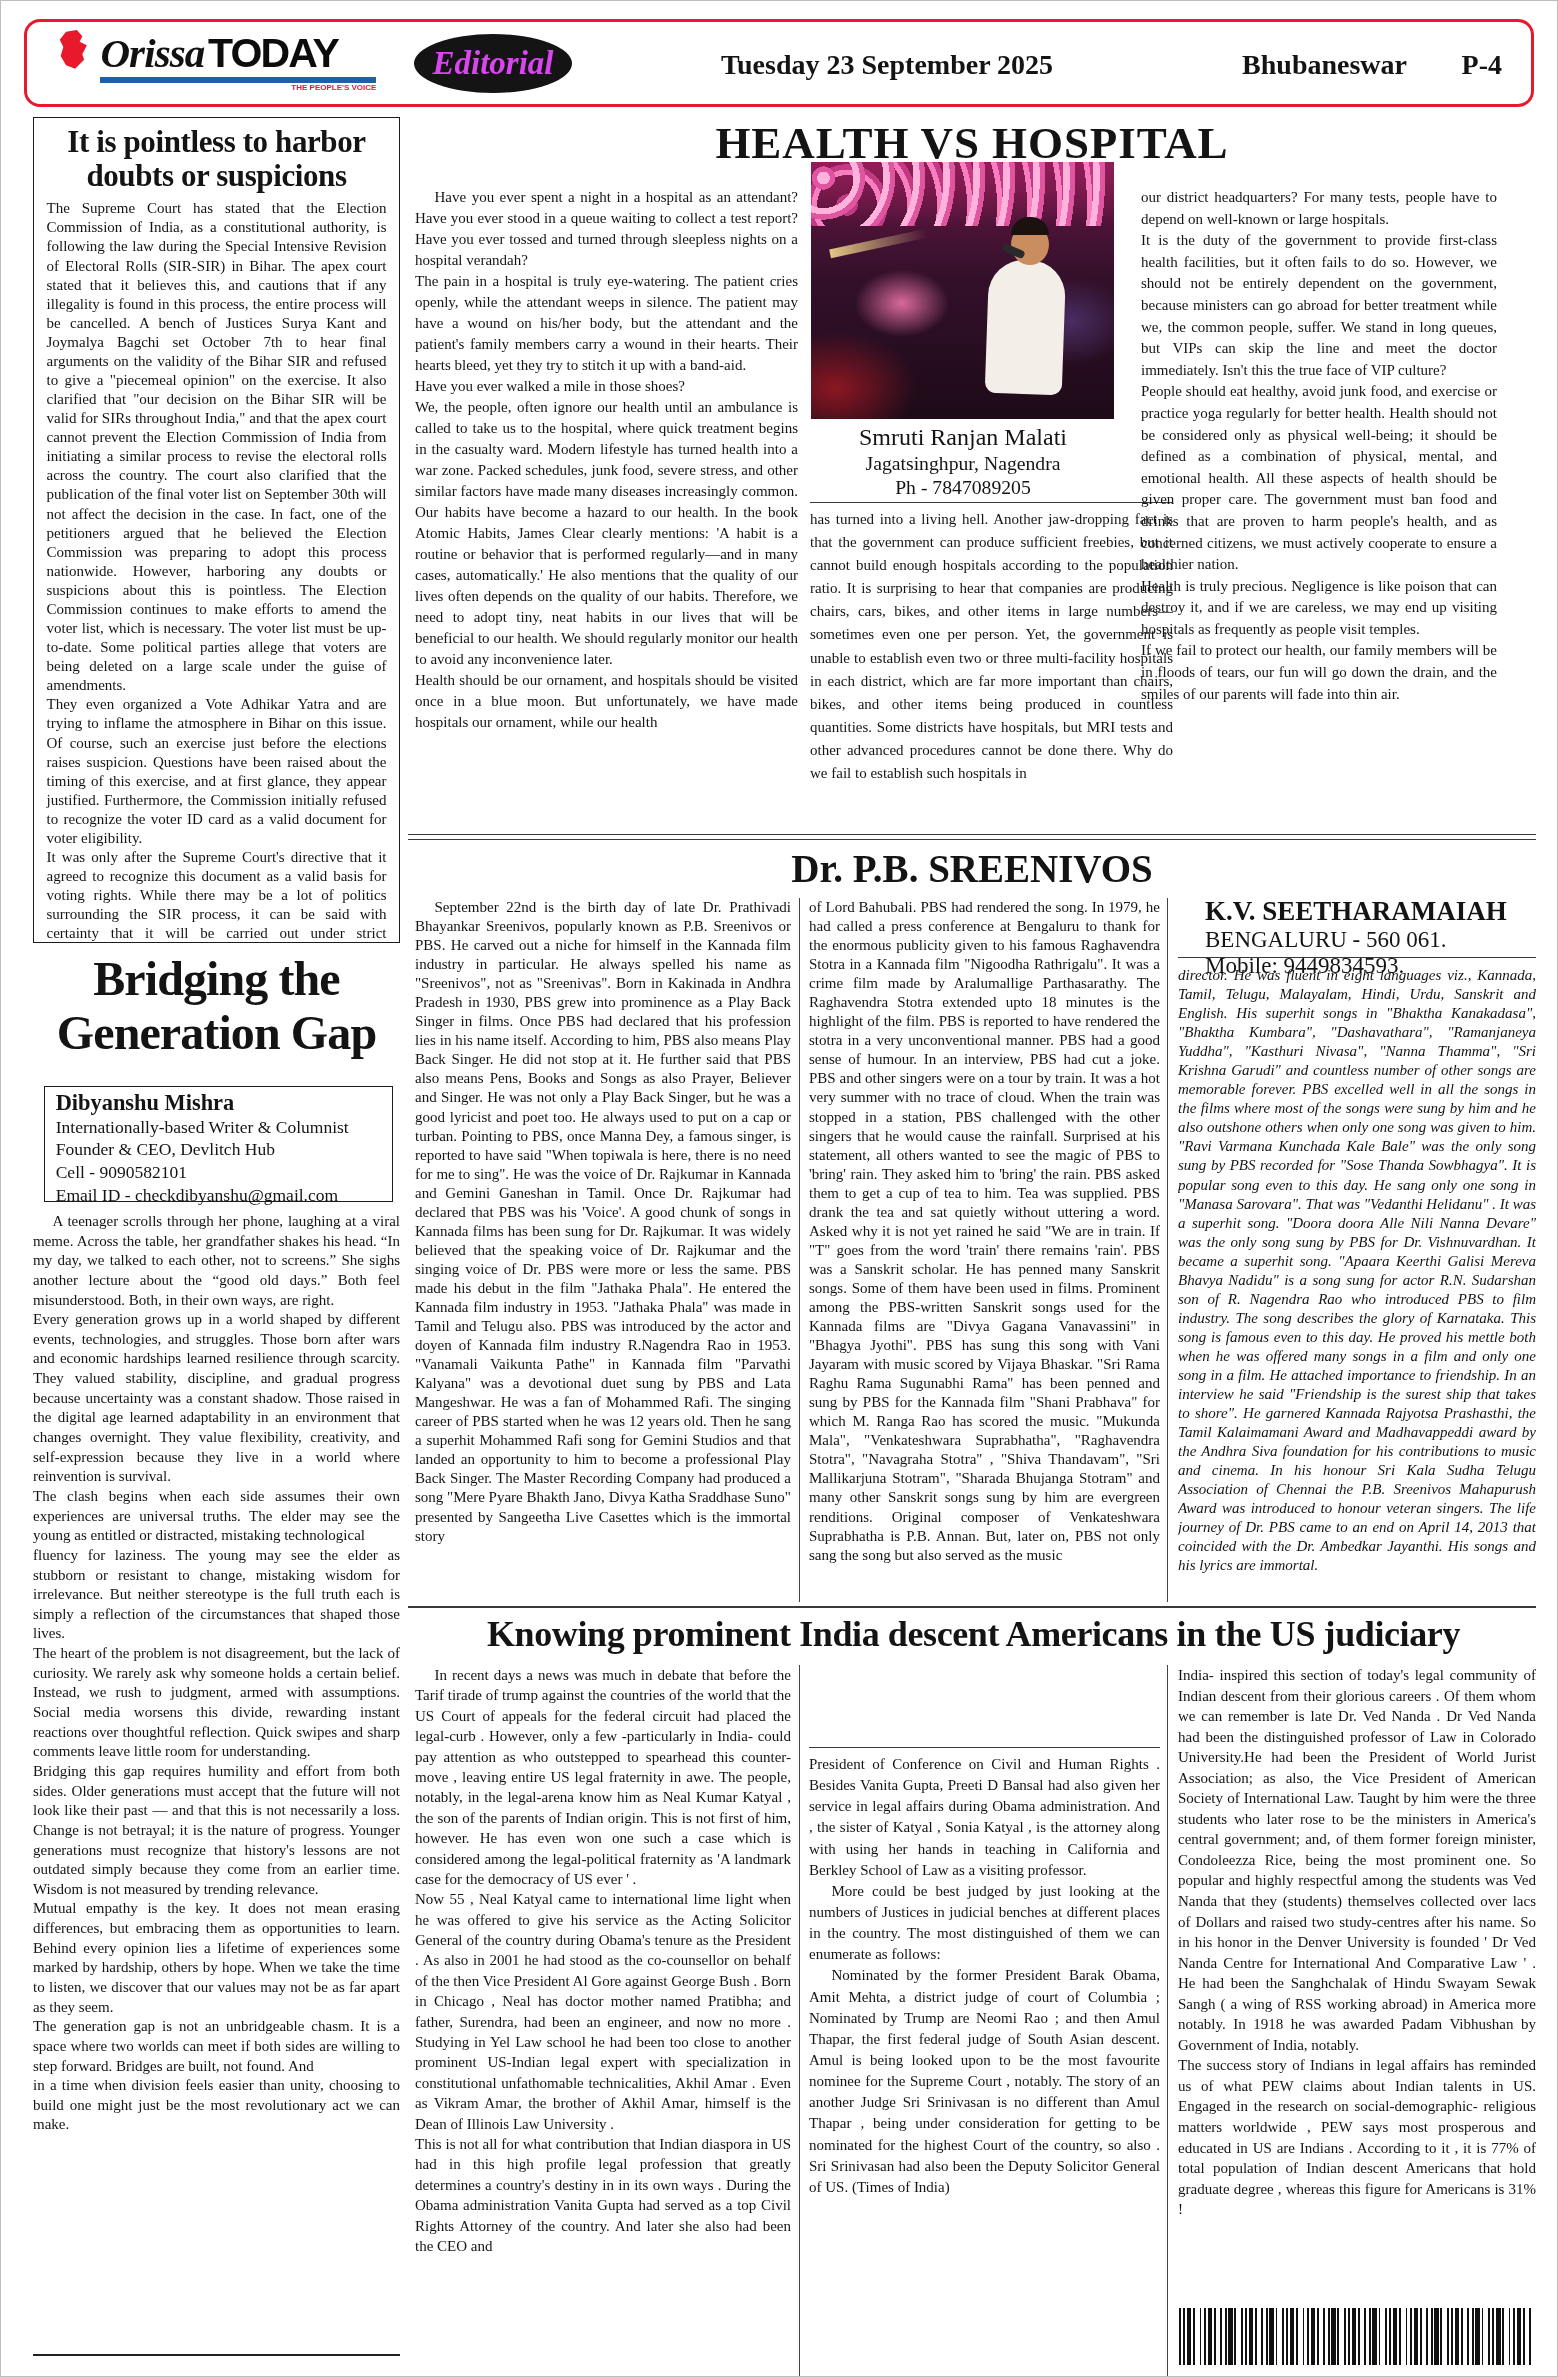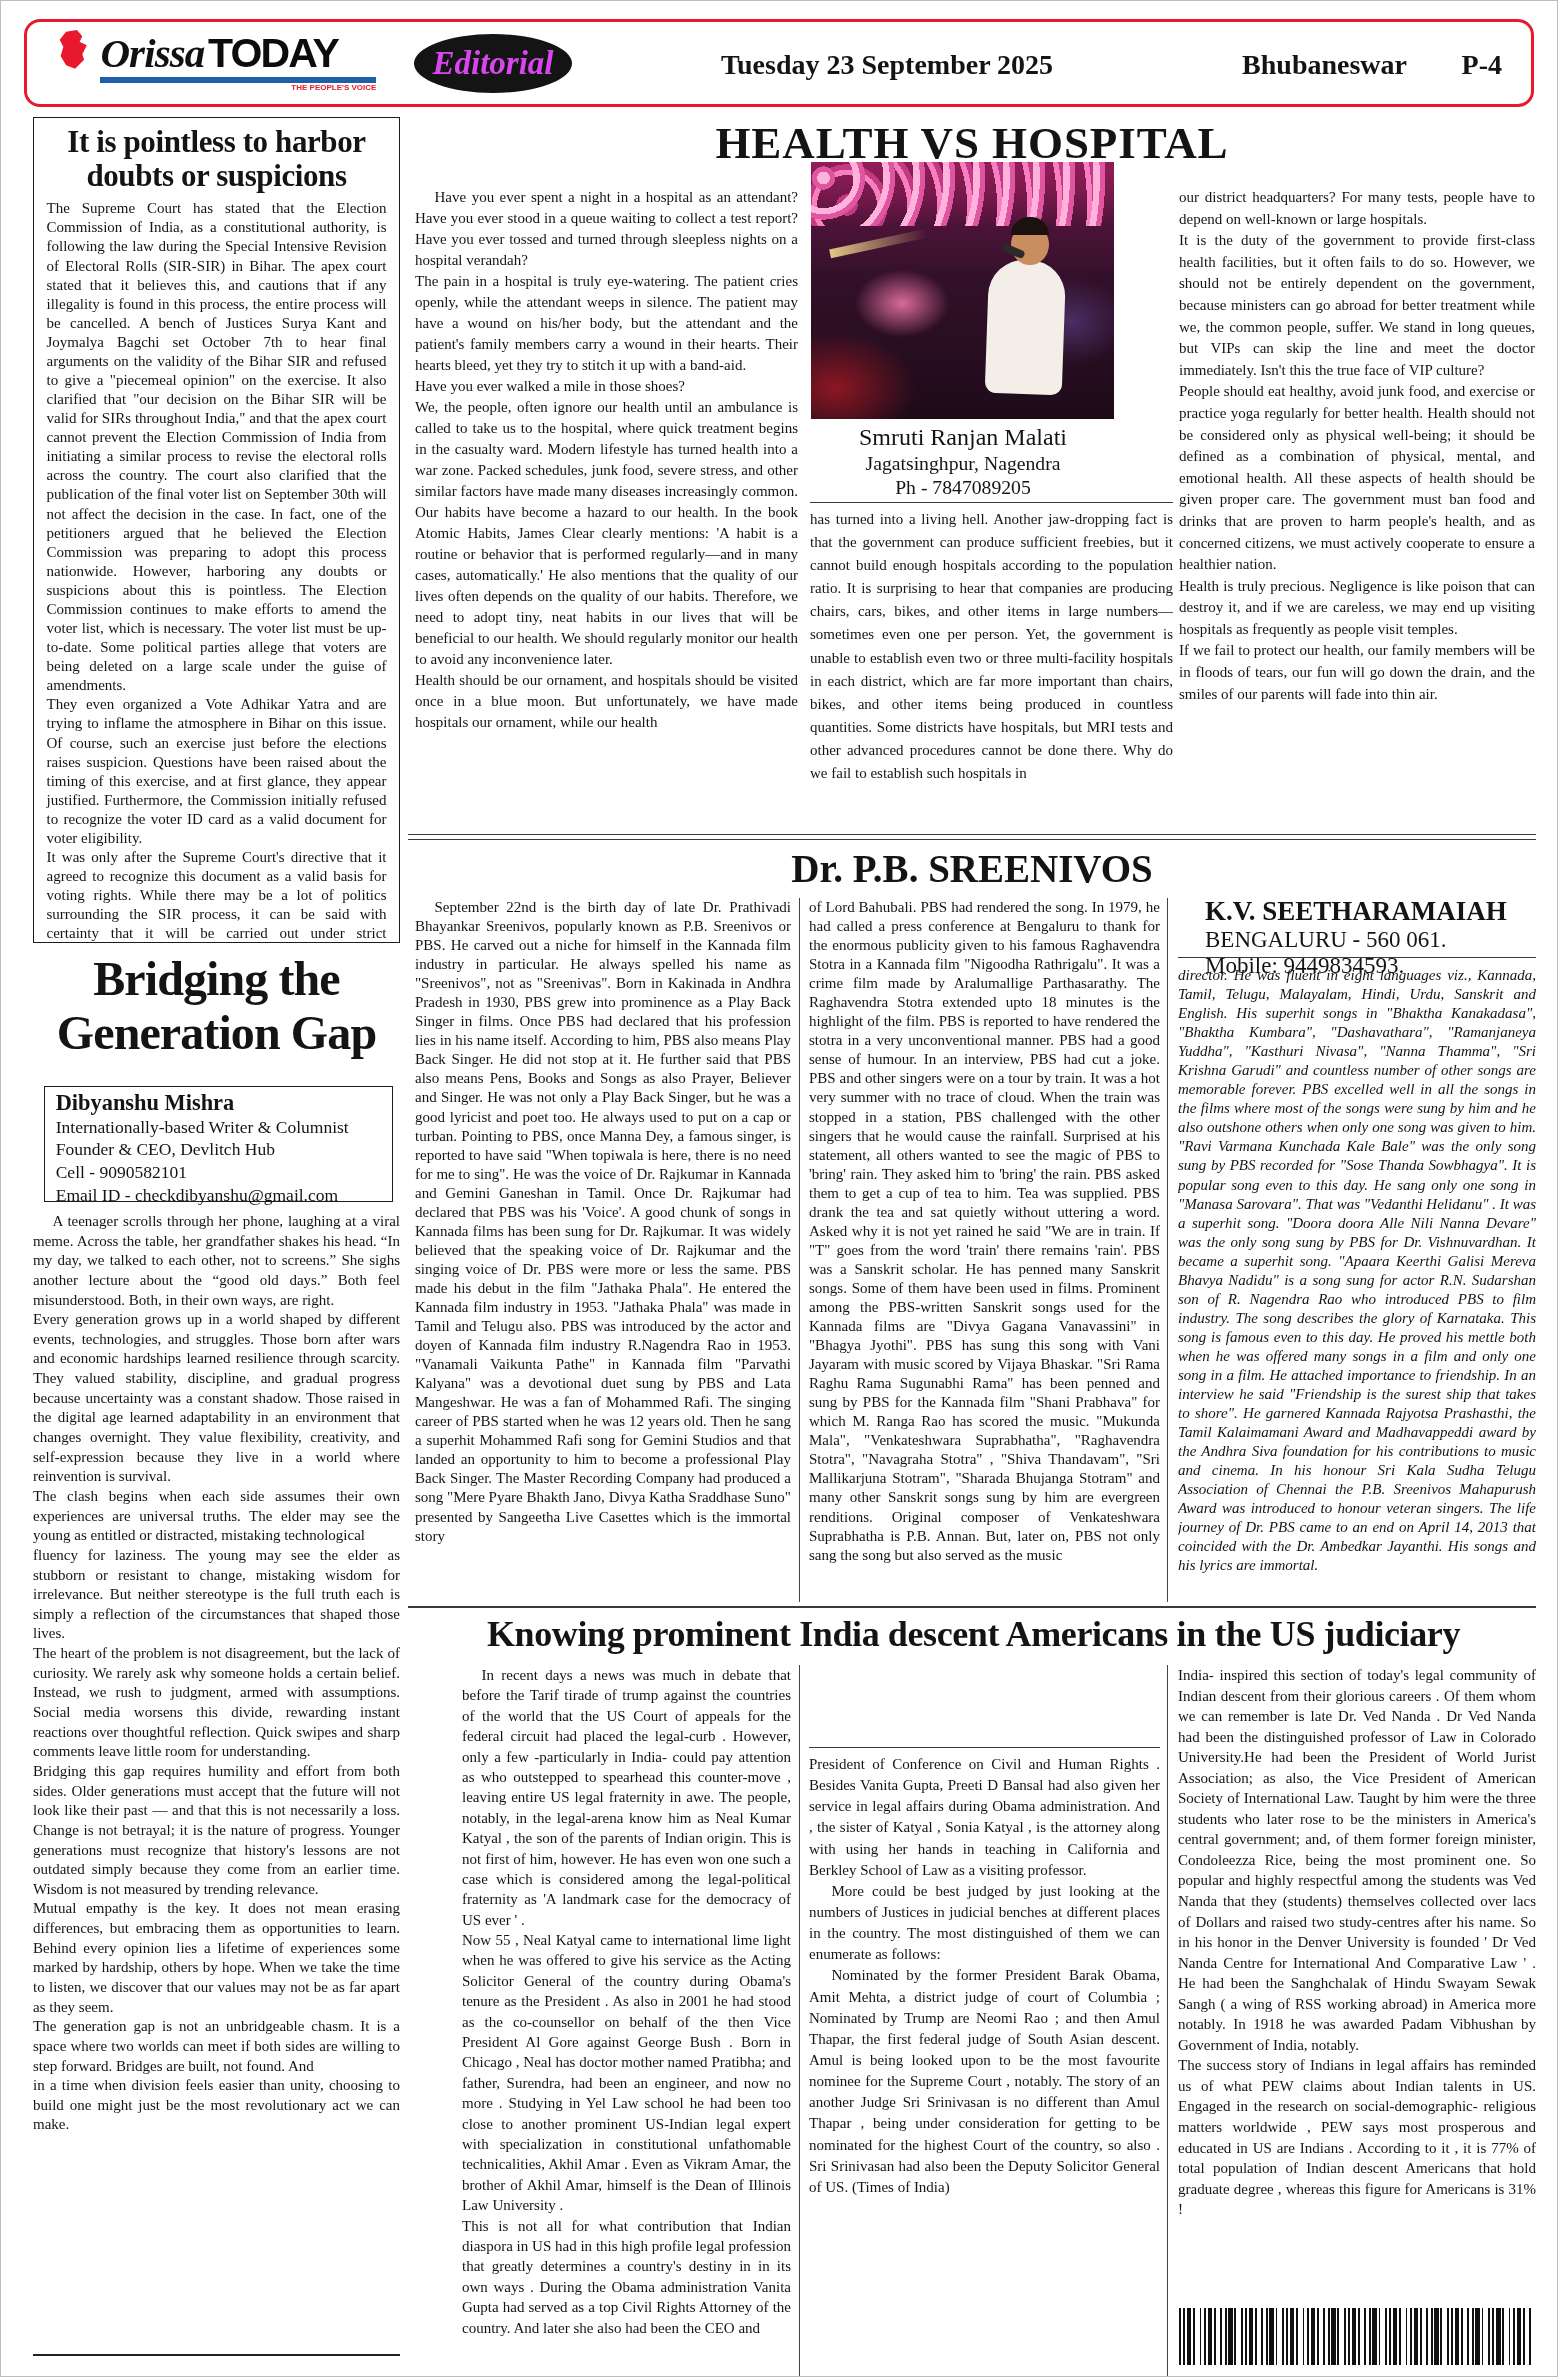--- a/index.html
+++ b/index.html
@@ -63,37 +63,37 @@
                     border-radius:36px 36px 10.7px 10.7px;transform:rotate(2deg);}
   .photo .head{position:absolute;left:66%;top:24%;width:38px;height:41px;background:#c98d5f;border-radius:50%;}
   .photo .hair{position:absolute;left:66%;top:21.5%;width:38px;height:18px;background:#1b1210;border-radius:19.7px 19.7px 0 0;}
   .photo .mic{position:absolute;left:63%;top:33%;width:23px;height:8px;background:#2b2b2b;border-radius:3.6px;transform:rotate(24deg);}
   .photo .beam{position:absolute;left:6%;top:30%;width:99px;height:9px;background:linear-gradient(90deg,rgba(255,230,150,.85),rgba(255,230,150,0));transform:rotate(-12deg);}
   .h-cap-name{position:absolute;left:809px;top:423px;width:306px;text-align:center;font-size:24px;}
   .h-cap-place{position:absolute;left:809px;top:451px;width:306px;text-align:center;font-size:19.7px;}
   .h-cap-phone{position:absolute;left:809px;top:475px;width:306px;text-align:center;font-size:19.7px;}
   .h-c2{left:809px;top:507px;width:363px;height:328px;}
   .h-c2 p{line-height:1.54;}
-  .h-c3{left:1178px;top:186px;width:356px;height:648px;}
+  .h-c3{left:1140px;top:186px;width:356px;height:648px;}
   .h-c3 p{line-height:1.44;}
   
   .sree-title{position:absolute;left:407px;top:845px;width:1128px;margin:0;text-align:center;
               font-size:39px;font-weight:bold;}
   .s-c1{left:414px;top:897px;width:376px;height:706px;}
   .s-c2{left:808px;top:897px;width:351px;height:706px;}
   .s-c1 p,.s-c2 p,.s-c3t p{line-height:1.27;}
   .s-by{position:absolute;left:1177px;top:895px;width:358px;padding-left:27px;box-sizing:border-box;}
   .s-by .nm{font-size:27px;font-weight:bold;}
   .s-by .ln{font-size:23px;line-height:1.15;}
   .s-c3t{left:1177px;top:965px;width:358px;height:638px;font-style:italic;}
   
   .jud-title{position:absolute;left:410px;top:1612px;width:1125px;margin:0;text-align:center;
              font-size:36px;font-weight:bold;letter-spacing:-0.4px;}
   .j-c1{left:414px;top:1664px;width:376px;height:711px;}
-  .j-c1 p{line-height:1.36;margin-left:47px;}
+  .j-c1 p{line-height:1.36;}
   .j-by{position:absolute;left:808px;top:1662px;width:351px;text-align:center;}
   .j-by .nm{font-size:24px;font-weight:bold;}
   .j-by .ln{font-size:20.6px;line-height:1.22;}
   .j-c2{left:808px;top:1753px;width:351px;height:621px;}
   .j-c2 p{line-height:1.41;}
   .j-c3{left:1177px;top:1664px;width:358px;height:632px;}
   .j-c3 p{line-height:1.37;}
   .barcode{position:absolute;left:1178px;top:2307px;width:355px;height:57px;
            background:repeating-linear-gradient(90deg,#101010 0 1.8px,#fff 1.8px 4.5px,#101010 4.5px 6.3px,#fff 6.3px 8px,
                       #101010 8px 12.5px,#fff 12.5px 14.3px,#101010 14.3px 16px,#fff 16px 20.6px);}

